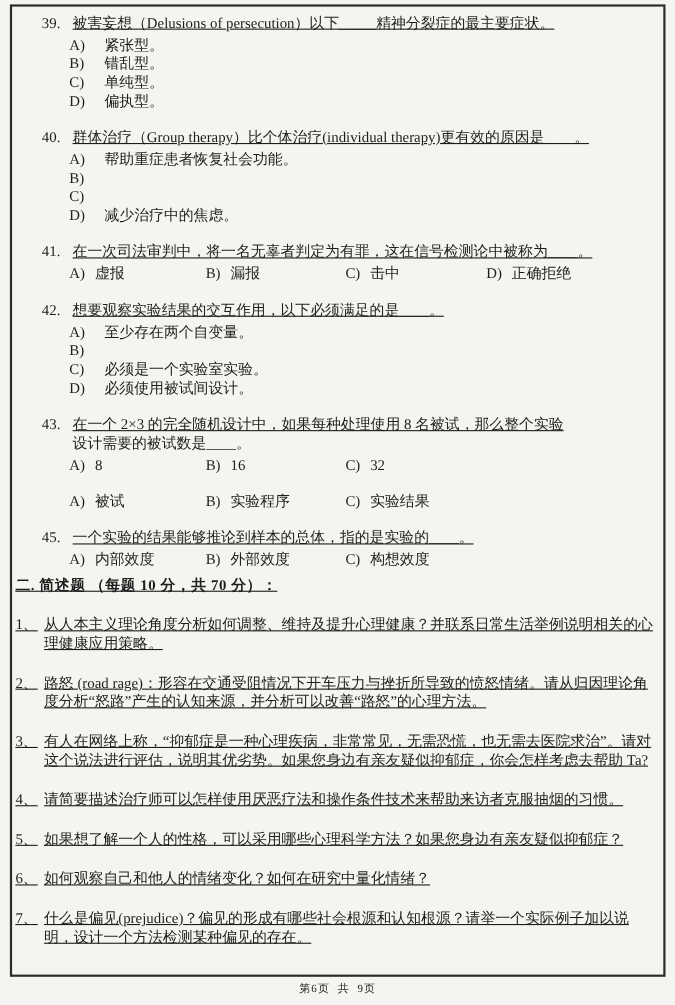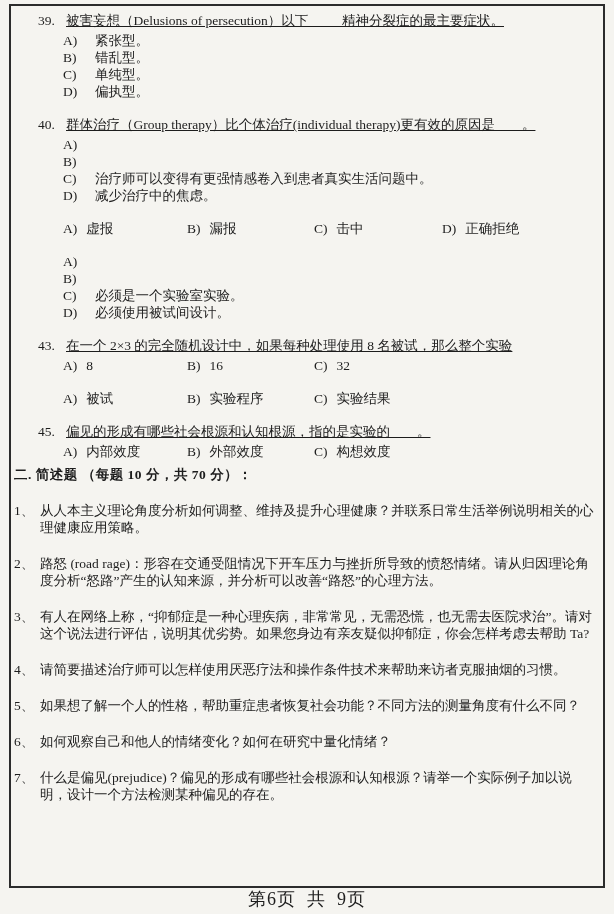--- a/index.html
+++ b/index.html
@@ -40,40 +40,40 @@
   .qstem2 { margin-left: 28px; }
   .opts { margin-left: 25px; margin-top: 3px; }
   .opts.v .opt { display: flex; }
   .opts.v .ol { flex: none; width: 32px; }
   .opts.h {
     display: grid;
     grid-template-columns: 124px 127px 128px 1fr;
   }
   .opts.h .ol { margin-right: 9px; }
   
-  .sec { margin-top: -10px; }
+  .sec { margin-top: -10px; text-decoration: underline; }
   .sec-heading {
     font-weight: bold;
     letter-spacing: 0.5px;
   }
   .s-item {
     display: flex;
     margin-top: 19px;
   }
   .s-num { flex: none; width: 26px; }
   .s-text { flex: 1; }
   
   .footer {
     position: absolute;
     left: 0;
     top: 891px;
     width: 614px;
     text-align: center;
     white-space: pre;
-    font-size: 18px;
+    font-size: 10px;
     letter-spacing: 1px;
   }
 </style>
 </head>
 <body>
 
 <div class="frame">
 
   <div class="q">
     <div class="qline">
@@ -101,87 +101,97 @@
   </div>
 
   <div class="q">
     <div class="qline">
       <span class="qnum">40.</span>
       <span class="qstem">群体治疗（Group therapy）比个体治疗(individual therapy)更有效的原因是____。</span>
     </div>
     <div class="opts v">
       <div class="opt">
           <span class="ol">A)</span>
+          <span class="ot">帮助重症患者恢复社会功能。</span>
         </div>
       <div class="opt">
           <span class="ol">B)</span>
         </div>
       <div class="opt">
           <span class="ol">C)</span>
-          <span class="ot">治疗师可以变得有更强情感卷入到患者真实生活问题中。</span>
         </div>
       <div class="opt">
           <span class="ol">D)</span>
           <span class="ot">减少治疗中的焦虑。</span>
         </div>
     </div>
   </div>
 
   <div class="q">
+    <div class="qline">
+      <span class="qnum">41.</span>
+      <span class="qstem">在一次司法审判中，将一名无辜者判定为有罪，这在信号检测论中被称为____。</span>
+    </div>
     <div class="opts h">
       <div class="opt"><span class="ol">A)</span><span class="ot">虚报</span></div>
       <div class="opt"><span class="ol">B)</span><span class="ot">漏报</span></div>
       <div class="opt"><span class="ol">C)</span><span class="ot">击中</span></div>
       <div class="opt"><span class="ol">D)</span><span class="ot">正确拒绝</span></div>
     </div>
   </div>
 
   <div class="q">
+    <div class="qline">
+      <span class="qnum">42.</span>
+      <span class="qstem">想要观察实验结果的交互作用，以下必须满足的是____。</span>
+    </div>
     <div class="opts v">
       <div class="opt">
           <span class="ol">A)</span>
+          <span class="ot">至少存在两个自变量。</span>
         </div>
       <div class="opt">
           <span class="ol">B)</span>
         </div>
       <div class="opt">
           <span class="ol">C)</span>
           <span class="ot">必须是一个实验室实验。</span>
         </div>
       <div class="opt">
           <span class="ol">D)</span>
           <span class="ot">必须使用被试间设计。</span>
         </div>
     </div>
   </div>
 
   <div class="q">
     <div class="qline">
       <span class="qnum">43.</span>
       <span class="qstem">在一个 2×3 的完全随机设计中，如果每种处理使用 8 名被试，那么整个实验</span>
     </div>
+    <div class="qstem2">设计需要的被试数是____。</div>
     <div class="opts h">
       <div class="opt"><span class="ol">A)</span><span class="ot">8</span></div>
       <div class="opt"><span class="ol">B)</span><span class="ot">16</span></div>
       <div class="opt"><span class="ol">C)</span><span class="ot">32</span></div>
     </div>
   </div>
 
   <div class="q">
     <div class="opts h">
       <div class="opt"><span class="ol">A)</span><span class="ot">被试</span></div>
       <div class="opt"><span class="ol">B)</span><span class="ot">实验程序</span></div>
       <div class="opt"><span class="ol">C)</span><span class="ot">实验结果</span></div>
     </div>
   </div>
 
   <div class="q">
     <div class="qline">
       <span class="qnum">45.</span>
-      <span class="qstem">偏见的形成有哪些社会根源和认知根源，指的是实验的____。</span>
+      <span class="qstem">一个实验的结果能够推论到样本的总体，指的是实验的____。</span>
     </div>
     <div class="opts h">
       <div class="opt"><span class="ol">A)</span><span class="ot">内部效度</span></div>
       <div class="opt"><span class="ol">B)</span><span class="ot">外部效度</span></div>
       <div class="opt"><span class="ol">C)</span><span class="ot">构想效度</span></div>
     </div>
   </div>
 
   <div class="sec">
     <div class="sec-heading">二. 简述题 （每题 10 分，共 70 分）：</div>
@@ -197,21 +207,21 @@
     <div class="s-item">
       <span class="s-num">3、</span>
       <span class="s-text">有人在网络上称，“抑郁症是一种心理疾病，非常常见，无需恐慌，也无需去医院求治”。请对这个说法进行评估，说明其优劣势。如果您身边有亲友疑似抑郁症，你会怎样考虑去帮助 Ta?</span>
     </div>
     <div class="s-item">
       <span class="s-num">4、</span>
       <span class="s-text">请简要描述治疗师可以怎样使用厌恶疗法和操作条件技术来帮助来访者克服抽烟的习惯。</span>
     </div>
     <div class="s-item">
       <span class="s-num">5、</span>
-      <span class="s-text">如果想了解一个人的性格，帮助重症患者恢复社会功能？不同方法的测量角度有什么不同？</span>
+      <span class="s-text">如果想了解一个人的性格，可以采用哪些心理科学方法？如果您身边有亲友疑似抑郁症？</span>
     </div>
     <div class="s-item">
       <span class="s-num">6、</span>
       <span class="s-text">如何观察自己和他人的情绪变化？如何在研究中量化情绪？</span>
     </div>
     <div class="s-item">
       <span class="s-num">7、</span>
       <span class="s-text">什么是偏见(prejudice)？偏见的形成有哪些社会根源和认知根源？请举一个实际例子加以说明，设计一个方法检测某种偏见的存在。</span>
     </div>
   </div>

